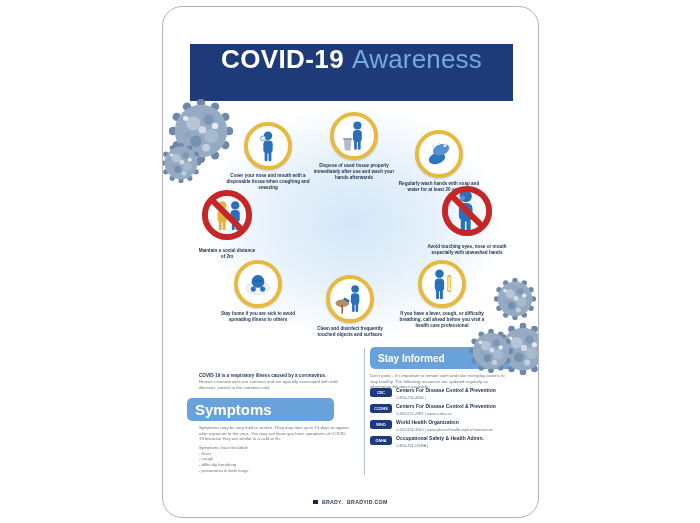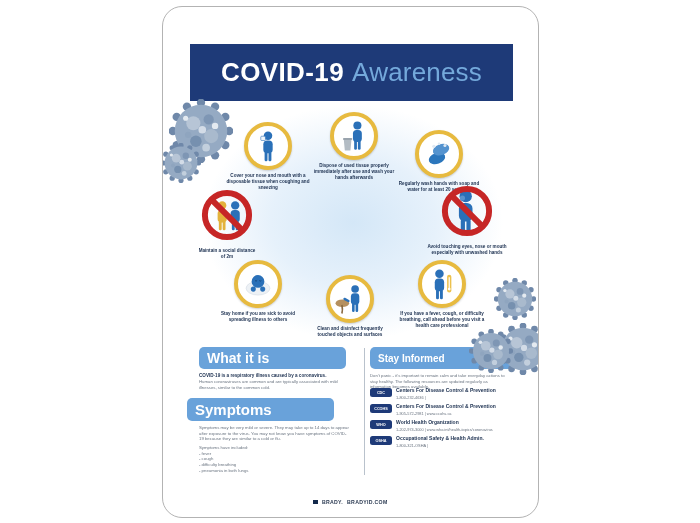--- a/index.html
+++ b/index.html
@@ -3,21 +3,21 @@
 <meta charset="utf-8">
 <style>
   html,body{margin:0;padding:0;background:#ffffff;}
   .stage{position:relative;width:700px;height:523px;background:#ffffff;overflow:hidden;
          font-family:"Liberation Sans",sans-serif;}
   .card{position:absolute;left:162px;top:6px;width:375px;height:510px;background:#fff;
         border:1px solid #b3b3b3;border-radius:20px;overflow:hidden;}
 
   
   .banner{position:absolute;left:27px;top:37px;width:323px;height:57px;background:#1e3a78;
-          display:flex;align-items:center;justify-content:center;gap:8px;z-index:2;}
+          display:flex;align-items:flex-start;justify-content:center;gap:8px;z-index:2;}
   .banner .t1{color:#ffffff;font-weight:bold;font-size:26px;letter-spacing:.4px;}
   .banner .t2{color:#74a9db;font-weight:normal;font-size:26px;letter-spacing:.2px;}
 
   
   .glow{position:absolute;left:40px;top:98px;width:300px;height:235px;border-radius:50%;z-index:0;
         background:radial-gradient(closest-side,#d4e7f7 0%,#e6f1fb 55%,rgba(255,255,255,0) 100%);}
 
   
   .measure{position:absolute;display:flex;flex-direction:column;align-items:center;text-align:center;z-index:1;}
   .ring{box-sizing:border-box;width:48px;height:48px;border:4px solid #e7ba3f;background:#fff;border-radius:50%;
@@ -223,23 +223,20 @@
             </g>
           <rect x="26" y="9" width="5" height="21" rx="2.5" fill="#ecc14d"></rect>
           <rect x="27.8" y="12" width="1.4" height="13" fill="#fff"></rect>
           <circle cx="28.5" cy="26" r="1.6" fill="#fff"></circle>
         </svg>
       </div>
       <div class="caption">If you have a fever, cough, or difficulty breathing, call ahead before you visit a health care professional</div>
     </div>
 
 
-    <div class="sec-banner" style="left:36px;top:340px;width:147px;height:22px;font-size:14px">
-      <span>What it is</span>
-    </div>
     <div class="smalltext" style="left:36px;top:366px;width:147px">
       <div class="lead">COVID-19 is a respiratory illness caused by a coronavirus.</div>
       <div>Human coronaviruses are common and are typically associated with mild illnesses, similar to the common cold.</div>
     </div>
 
     <div class="sec-banner" style="left:24px;top:391px;width:147px;height:23px;font-size:15px">
       <span>Symptoms</span>
     </div>
     <div class="smalltext" style="left:36px;top:418px;width:152px">
       <div>Symptoms may be very mild or severe. They may take up to 14 days to appear after exposure to the virus. You may not know you have symptoms of COVID-19 because they are similar to a cold or flu.</div>

